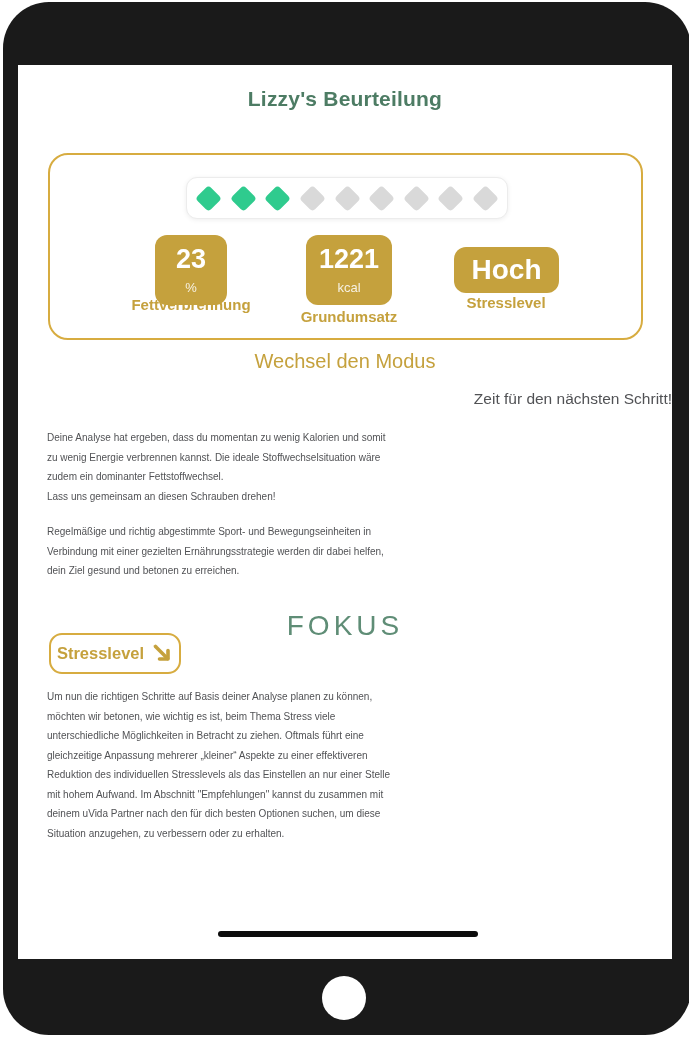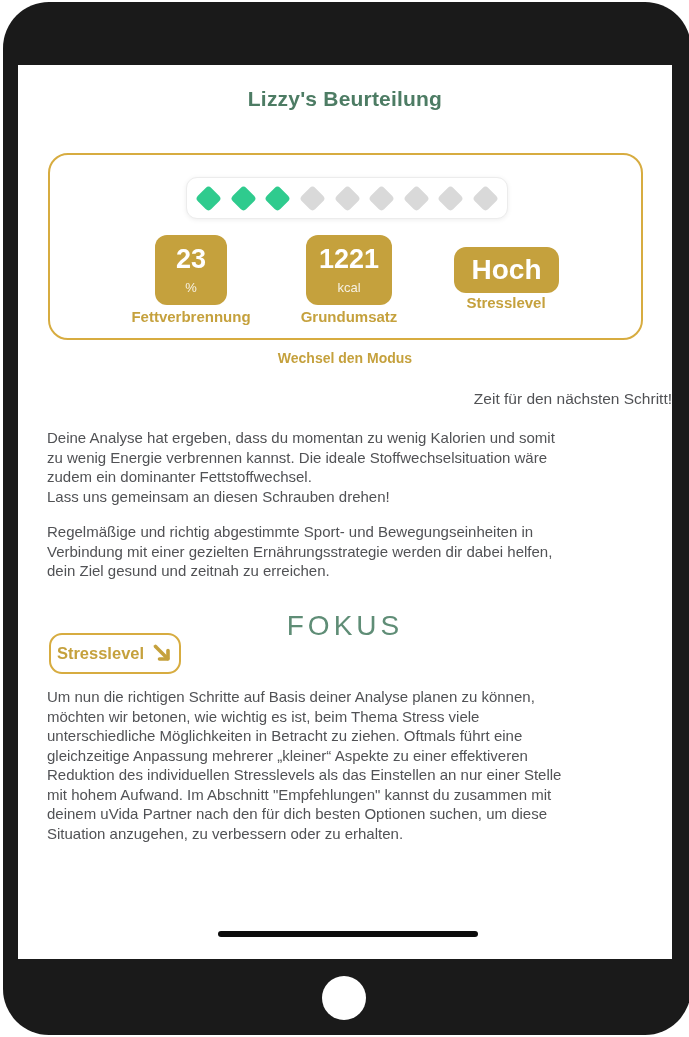--- a/index.html
+++ b/index.html
@@ -35,31 +35,31 @@
               display:flex; flex-direction:column; align-items:center; }
   .stat-box .value { font-weight:bold; font-size:27px; line-height:30px; margin-top:9px; }
   .stat-box .unit  { font-size:13px; margin-top:6px; color:rgba(255,255,255,0.85); }
   .box-1 { left:105px; top:80px; width:72px;  height:70px; }
   .box-2 { left:256px; top:80px; width:86px;  height:70px; }
   .box-3 { left:404px; top:92px; width:105px; height:46px; justify-content:center; }
   .box-3 .value { margin-top:0; font-size:28px; }
 
   .stat-label { position:absolute; transform:translateX(-50%); white-space:nowrap;
                 font-size:15px; font-weight:bold; color:#c5a13d; }
-  .label-1 { left:141px; top:153px; }
+  .label-1 { left:141px; top:141px; }
   .label-2 { left:299px; top:153px; }
   .label-3 { left:456px; top:139px; }
 
   .mode-link { position:absolute; left:0; top:285px; width:100%; text-align:center;
-               font-size:14px; font-weight:bold; color:#c5a13d; cursor:pointer; }
+               font-size:20px; font-weight:normal; color:#c5a13d; cursor:pointer; }
 
   
   .subtitle { position:absolute; left:0; top:325px; width:100%; text-align:right;
               font-size:15.5px; color:#515255; }
-  .para { position:absolute; left:29px; width:614px; font-size:15px; line-height:19.5px;
+  .para { position:absolute; left:29px; width:614px; font-size:10px; line-height:19.5px;
           color:#515255; white-space:pre-line; }
   .para-1 { top:363px; }
   .para-2 { top:457px; }
   .para-3 { top:622px; }
   .para-4 { top:783px; }
 
   .focus-heading { position:absolute; left:0; top:545px; width:100%; text-align:center;
                    font-size:28px; letter-spacing:4px; color:#5f8d76; }
 
   .focus-badge { position:absolute; left:31px; top:568px; width:132px; height:41px;
@@ -115,21 +115,21 @@
     <div class="mode-link">Wechsel den Modus</div>
 
     <div class="subtitle">Zeit für den nächsten Schritt!</div>
 
     <div class="para para-1">Deine Analyse hat ergeben, dass du momentan zu wenig Kalorien und somit
 zu wenig Energie verbrennen kannst. Die ideale Stoffwechselsituation wäre
 zudem ein dominanter Fettstoffwechsel.
 Lass uns gemeinsam an diesen Schrauben drehen!</div>
     <div class="para para-2">Regelmäßige und richtig abgestimmte Sport- und Bewegungseinheiten in
 Verbindung mit einer gezielten Ernährungsstrategie werden dir dabei helfen,
-dein Ziel gesund und zeitnah zu erreichen.</div>
+dein Ziel gesund und betonen zu erreichen.</div>
 
     <div class="focus-heading">FOKUS</div>
 
     <div class="focus-badge">
       <span class="badge-label">Stresslevel</span>
       <span style="display:flex;">
         <svg width="21" height="21" viewBox="0 0 21 21">
           <path d="M3.5 3.5 L15.5 15.5" stroke="#c5a13d" stroke-width="3.6" stroke-linecap="round" fill="none"></path>
           <path d="M16 7.5 L16 16 L7.5 16" stroke="#c5a13d" stroke-width="3.6" stroke-linecap="round" stroke-linejoin="round" fill="none"></path>
         </svg>

